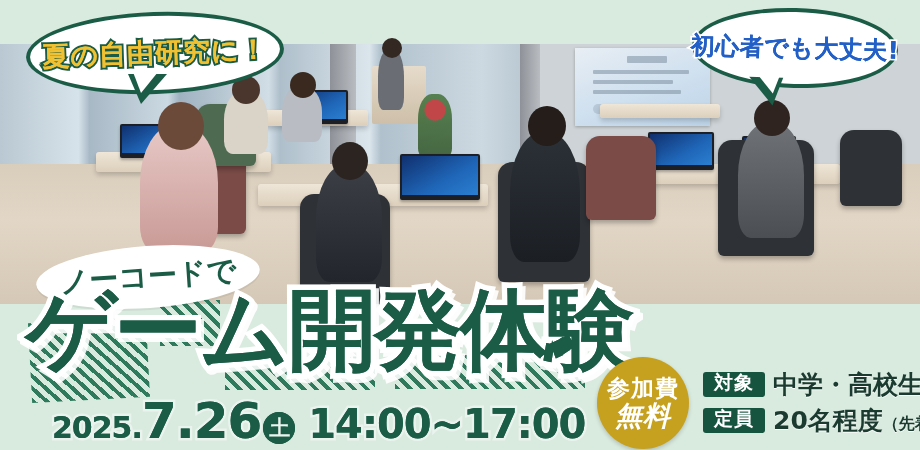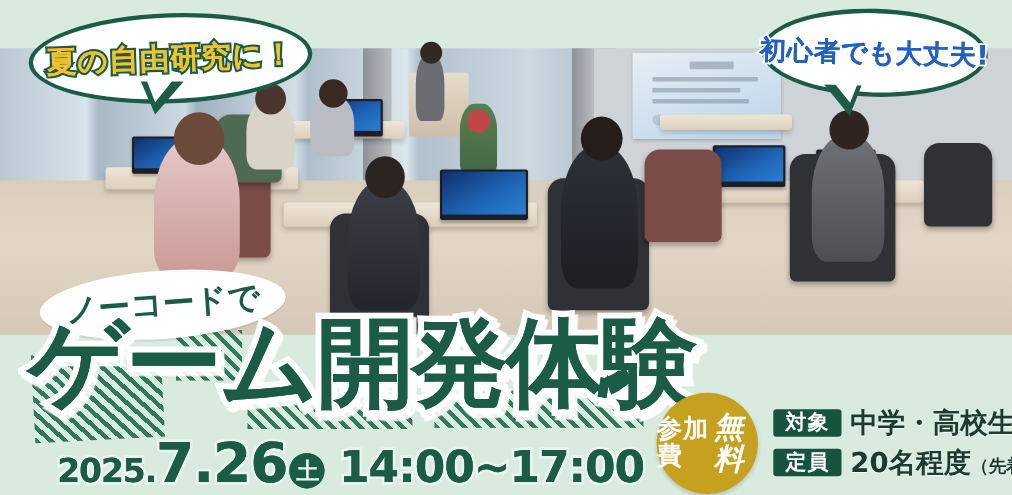--- a/index.html
+++ b/index.html
@@ -133,30 +133,30 @@
   .yr{font-size:30px;}
   .big{font-size:50px;}
   .dow{display:inline-flex;align-items:center;justify-content:center;
     width:32px;height:32px;border-radius:50%;background:#1b5c46;color:#eaf3ee;
     font-size:21px;font-weight:700;margin:0 7px 0 2px;
     -webkit-text-stroke:0;position:relative;top:-3px;}
   .tm{font-size:40px;margin-left:6px;}
 
   .free-badge{position:absolute;left:597px;top:357px;width:92px;height:92px;z-index:18;
     border-radius:50%;background:#c6a01f;
-    display:flex;flex-direction:row;align-items:center;justify-content:center;
+    display:flex;flex-direction:column;align-items:center;justify-content:center;
     box-shadow:0 2px 4px rgba(0,0,0,.18);}
   .free-badge span{color:#ffffff;font-weight:700;line-height:1.08;letter-spacing:1px;}
   .fb1{font-size:23px;}
   .fb2{font-size:27px;font-style:italic;}
 
   .info{position:absolute;left:703px;top:368px;z-index:18;}
   .info-row{display:flex;align-items:center;margin-bottom:3px;}
   .chip{background:#17543f;color:#fff;font-size:19px;font-weight:700;
-    padding:2px 5px;border-radius:3px;letter-spacing:1px;line-height:1.15;min-width:52px;text-align:center;}
+    padding:2px 5px;border-radius:3px;letter-spacing:1px;line-height:1.15;min-width:52px;text-align:center;font-family:Liberation Mono, monospace;}
   .ival{font-size:25px;font-weight:700;color:#1b3a30;margin-left:8px;white-space:nowrap;
     text-shadow:0 1px 0 rgba(255,255,255,.8);}
   .ival small{font-size:16px;}
 </style>
 </head>
 <body>
 
 <div class="banner">
 
   <div class="photo-wrap">

